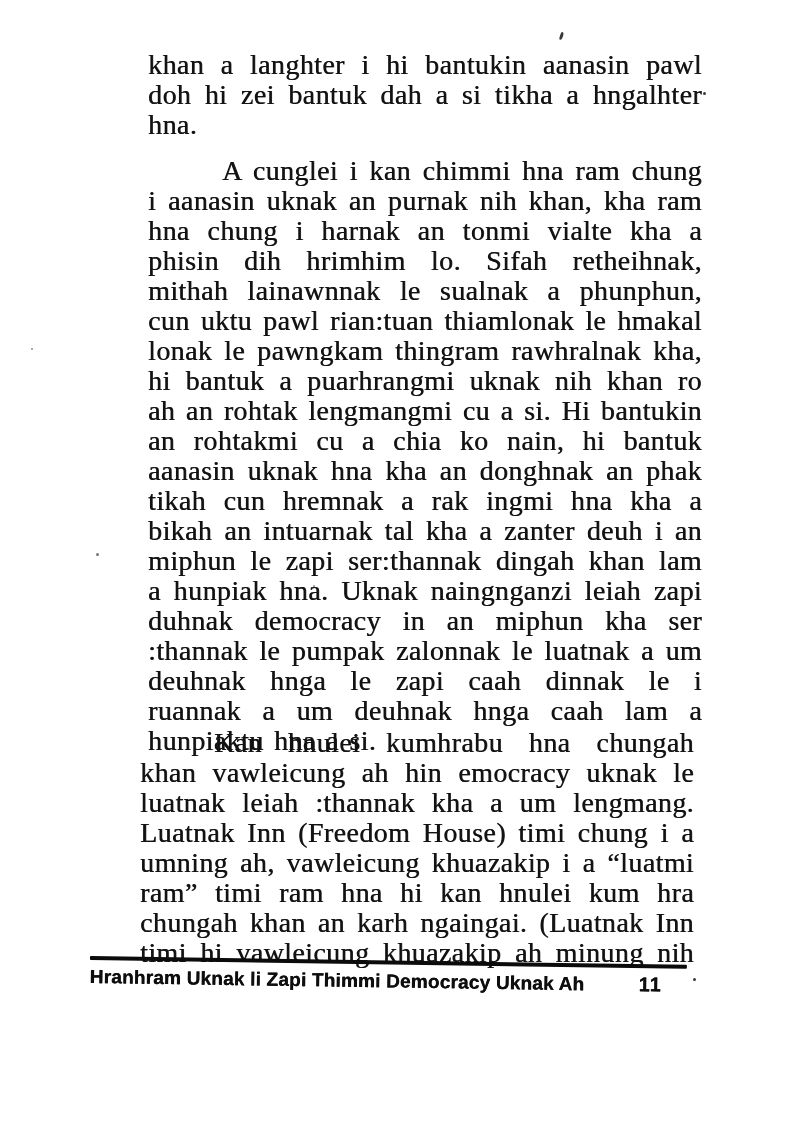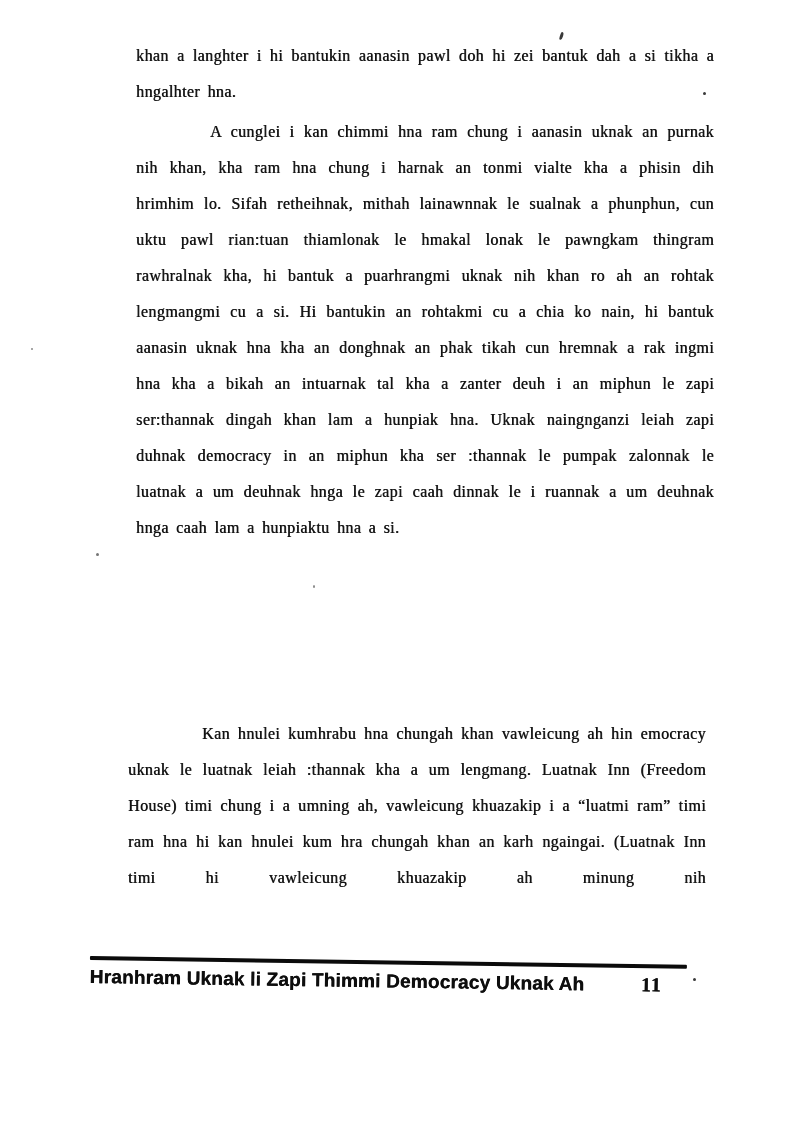--- a/index.html
+++ b/index.html
@@ -10,23 +10,23 @@
     overflow:hidden;
     font-family:"Liberation Serif", serif;
     color:#121212;
   }
   
   .content {
     position:absolute;
     left:132px; top:34px; width:586px;
   }
   .para {
-    margin:4px;
-    font-size:16px;
-    line-height:36px;
+    margin:16px;
+    font-size:28px;
+    line-height:30px;
     text-align:justify;
     letter-spacing:0.4px;
     word-spacing:3px;
     text-shadow:0.5px 0 0 rgba(10,10,10,0.8);
   }
   .para.indent { text-indent:74px; }
   .para.justify-last { text-align-last:justify; }
 
   
   .heading-wrap {
@@ -71,21 +71,21 @@
     align-items:baseline;
     width:572px;
     margin-top:5px;
     font-family:"Liberation Sans", sans-serif;
     font-weight:bold;
     font-size:19px;
     letter-spacing:0.2px;
     color:#0e0e0e;
     text-shadow:0.4px 0 0 #0e0e0e;
   }
-  .page-number { font-size:20px; letter-spacing:1px;font-family:Liberation Serif, serif; }
+  .page-number { font-size:20px; letter-spacing:1px; }
 
   
   .speck {
     position:absolute;
     background:#3a3a3a;
     border-radius:50%;
   }
   .speck.comma { border-radius:40% 60% 60% 40%; transform:rotate(18deg); }
 </style>
 </head>

